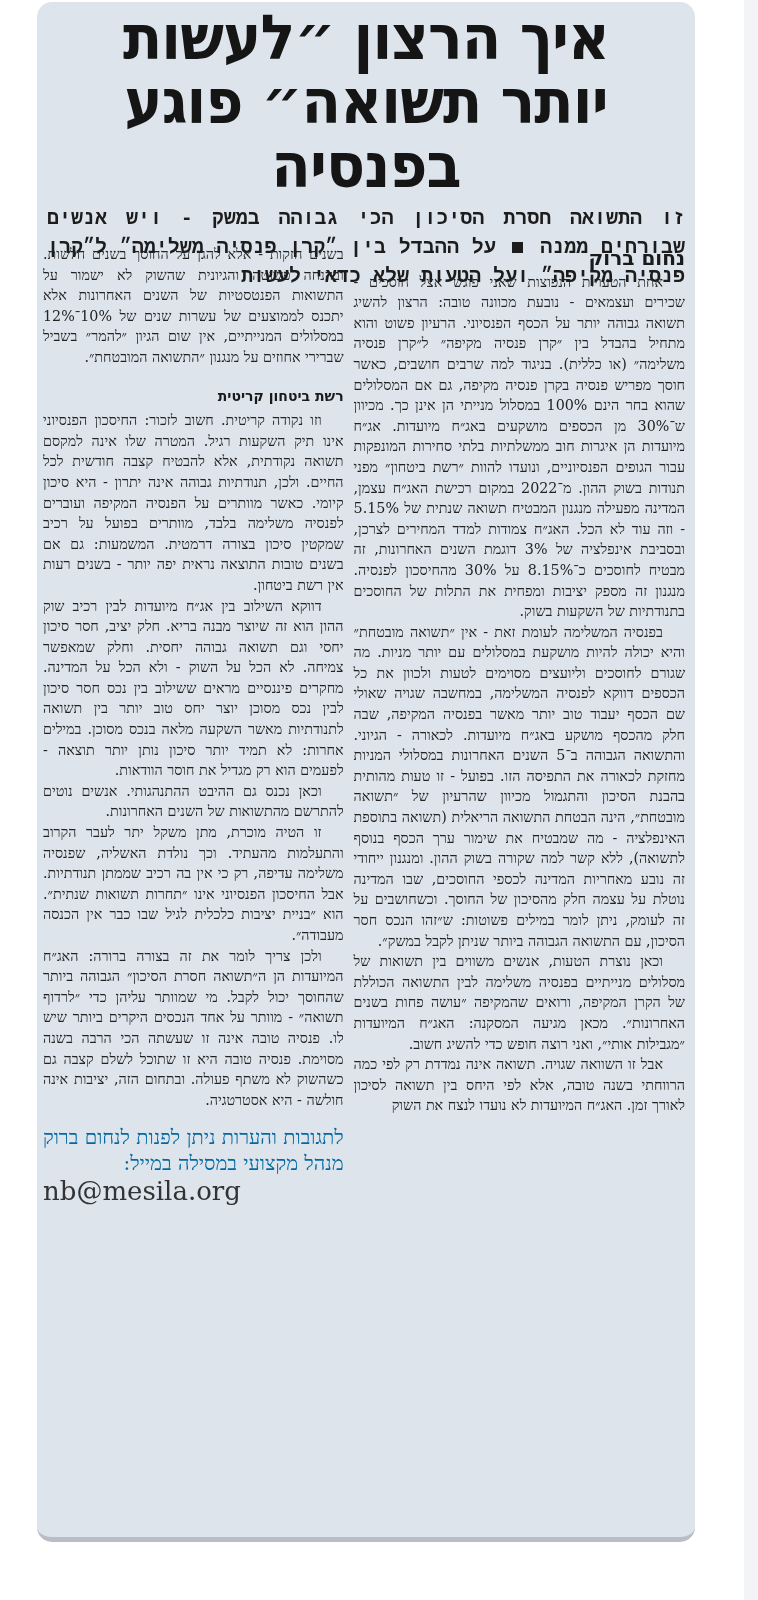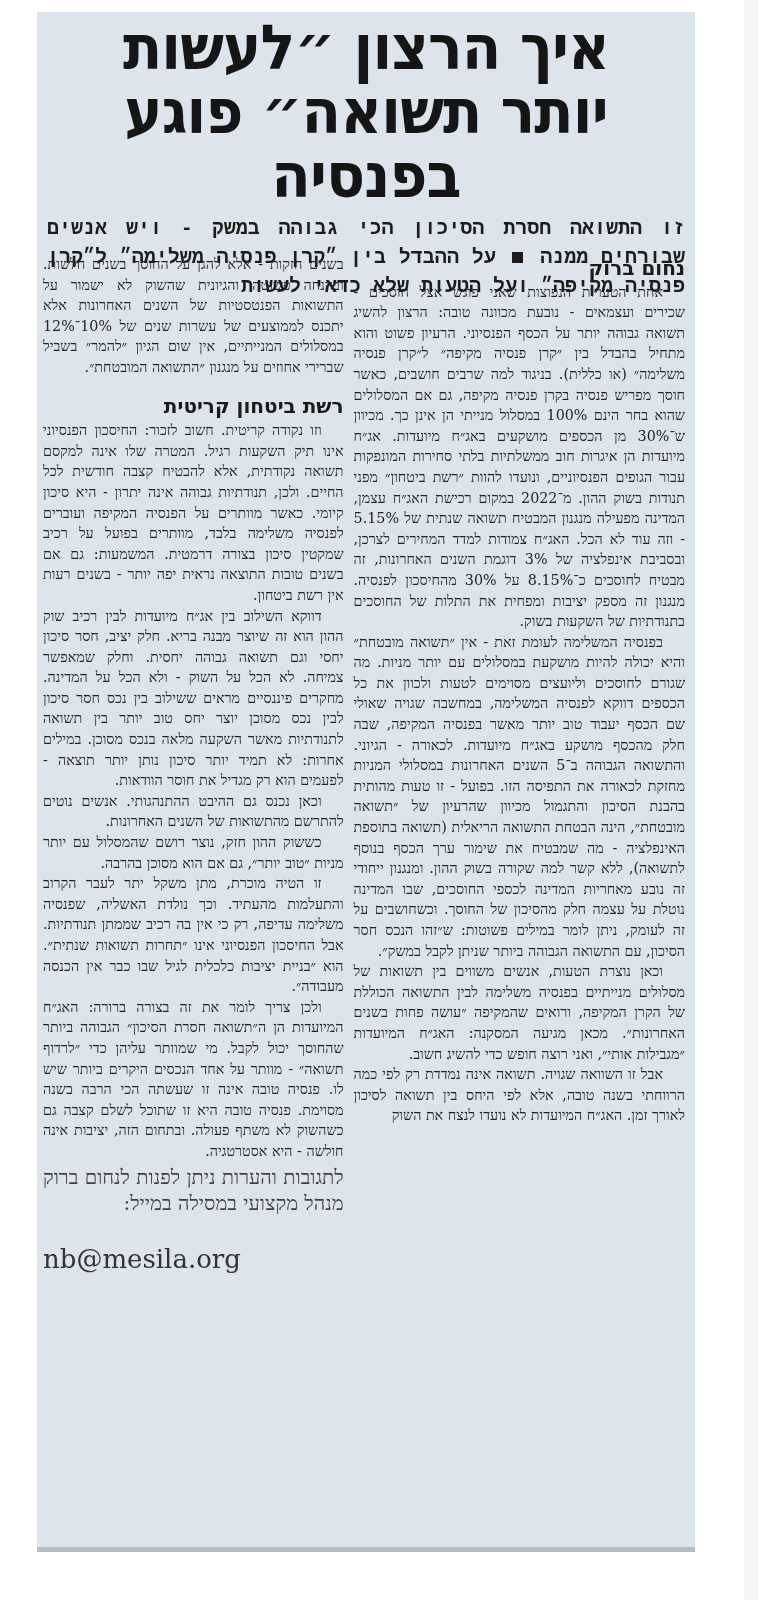--- a/index.html
+++ b/index.html
@@ -6,23 +6,24 @@
     body {
       width: 758px; height: 1600px; background: #ffffff;
       position: relative; overflow: hidden;
       font-family: "DejaVu Serif", serif;
     }
     .right-strip {
       position: absolute; right: 0; top: 0; width: 14px; height: 1600px;
       background: #f3f4f6;
     }
     .page {
-      position: absolute; left: 37px; top: 12px; width: 658px; height: 1540px;
+      position: absolute; left: 37px; top: 2px; width: 658px; height: 1540px;
       background: #dde4ec; direction: rtl; box-sizing: border-box;
       border-bottom: 5px solid #b9bec4;
+      border-radius: 15px;
     }
     .headline {
       margin: 0; padding: 4px 10px 0 10px;
       font-family: "DejaVu Sans", sans-serif; font-weight: bold;
       font-size: 62px; line-height: 64px; color: #151515; text-align: center;
       letter-spacing: -1px; transform: scaleX(0.93); transform-origin: center top;
     }
     .subtitle {
       margin: 6px 10px 0 10px;
       font-family: Liberation Mono, monospace; font-weight: bold;
@@ -36,27 +37,27 @@
     .col { font-size: 14.3px; line-height: 20.6px; color: #222; text-align: justify; }
     .col-right { width: 333px; }
     .col-left { width: 302px; }
     .col p { margin: 0; text-indent: 0; }
     .col p.indent { text-indent: 22px; }
     .byline {
       font-family: "DejaVu Sans", sans-serif; font-size: 20px; font-weight: bold;
       margin: 4px 0 3px 0; color: #1a1a1a;
     }
     .section-head {
-      font-family: "DejaVu Sans", sans-serif; font-weight: bold; font-size: 20px;
+      font-family: "DejaVu Sans", sans-serif; font-weight: bold; font-size: 14px;
       margin: 18px 0 4px 0; color: #1a1a1a;
     }
     .contact {
-      font-size: 20px; line-height: 26px; color: #404040; text-align: justify; margin-top: 2px;
+      font-size: 20px; line-height: 26px; color: #0369a1; text-align: justify; margin-top: 14px;
     }
-    .email { direction: ltr; text-align: left; font-size: 26px; line-height: 30px; color: #333; margin-top: 28px; }
+    .email { direction: ltr; text-align: left; font-size: 26px; line-height: 30px; color: #333; }
   </style>
 </head>
 <body>
 
 <div class="right-strip"></div>
 
 <div class="page">
   <h1 class="headline">איך הרצון ״לעשות יותר תשואה״ פוגע בפנסיה</h1>
 
   <div class="subtitle">
@@ -73,20 +74,19 @@
       <p class="indent">וכאן נוצרת הטעות, אנשים משווים בין תשואות של מסלולים מנייתיים בפנסיה משלימה לבין התשואה הכוללת של הקרן המקיפה, ורואים שהמקיפה ״עושה פחות בשנים האחרונות״. מכאן מגיעה המסקנה: האג״ח המיועדות ״מגבילות אותי״, ואני רוצה חופש כדי להשיג חשוב.</p>
       <p class="indent">אבל זו השוואה שגויה. תשואה אינה נמדדת רק לפי כמה הרווחתי בשנה טובה, אלא לפי היחס בין תשואה לסיכון לאורך זמן. האג״ח המיועדות לא נועדו לנצח את השוק</p>
     </div>
 
     <div class="col col-left">
       <p>בשנים חזקות - אלא להגן על החוסך בשנים חלשות. ובהנחה פשוטה והגיונית שהשוק לא ישמור על התשואות הפנטסטיות של השנים האחרונות אלא יתכנס לממוצעים של עשרות שנים של 10%־12% במסלולים המנייתיים, אין שום הגיון ״להמר״ בשביל שברירי אחוזים על מנגנון ״התשואה המובטחת״.</p>
       <div class="section-head">רשת ביטחון קריטית</div>
       <p class="indent">וזו נקודה קריטית. חשוב לזכור: החיסכון הפנסיוני אינו תיק השקעות רגיל. המטרה שלו אינה למקסם תשואה נקודתית, אלא להבטיח קצבה חודשית לכל החיים. ולכן, תנודתיות גבוהה אינה יתרון - היא סיכון קיומי. כאשר מוותרים על הפנסיה המקיפה ועוברים לפנסיה משלימה בלבד, מוותרים בפועל על רכיב שמקטין סיכון בצורה דרמטית. המשמעות: גם אם בשנים טובות התוצאה נראית יפה יותר - בשנים רעות אין רשת ביטחון.</p>
       <p class="indent">דווקא השילוב בין אג״ח מיועדות לבין רכיב שוק ההון הוא זה שיוצר מבנה בריא. חלק יציב, חסר סיכון יחסי וגם תשואה גבוהה יחסית. וחלק שמאפשר צמיחה. לא הכל על השוק - ולא הכל על המדינה. מחקרים פיננסיים מראים ששילוב בין נכס חסר סיכון לבין נכס מסוכן יוצר יחס טוב יותר בין תשואה לתנודתיות מאשר השקעה מלאה בנכס מסוכן. במילים אחרות: לא תמיד יותר סיכון נותן יותר תוצאה - לפעמים הוא רק מגדיל את חוסר הוודאות.</p>
       <p class="indent">וכאן נכנס גם ההיבט ההתנהגותי. אנשים נוטים להתרשם מהתשואות של השנים האחרונות.</p>
-      <p class="indent">כששוק ההון חזק, נוצר רושם שהמסלול עם יותר מניות ״טוב יותר״, גם אם הוא מסוכן בהרבה.</p>
       <p class="indent">זו הטיה מוכרת, מתן משקל יתר לעבר הקרוב והתעלמות מהעתיד. וכך נולדת האשליה, שפנסיה משלימה עדיפה, רק כי אין בה רכיב שממתן תנודתיות. אבל החיסכון הפנסיוני אינו ״תחרות תשואות שנתית״. הוא ״בניית יציבות כלכלית לגיל שבו כבר אין הכנסה מעבודה״.</p>
       <p class="indent">ולכן צריך לומר את זה בצורה ברורה: האג״ח המיועדות הן ה״תשואה חסרת הסיכון״ הגבוהה ביותר שהחוסך יכול לקבל. מי שמוותר עליהן כדי ״לרדוף תשואה״ - מוותר על אחד הנכסים היקרים ביותר שיש לו. פנסיה טובה אינה זו שעשתה הכי הרבה בשנה מסוימת. פנסיה טובה היא זו שתוכל לשלם קצבה גם כשהשוק לא משתף פעולה. ובתחום הזה, יציבות אינה חולשה - היא אסטרטגיה.</p>
       <div class="contact">לתגובות והערות ניתן לפנות לנחום ברוק מנהל מקצועי במסילה במייל:</div>
       <div class="email">nb@mesila.org</div>
     </div>
   </div>
 </div>
 
 </body></html>

